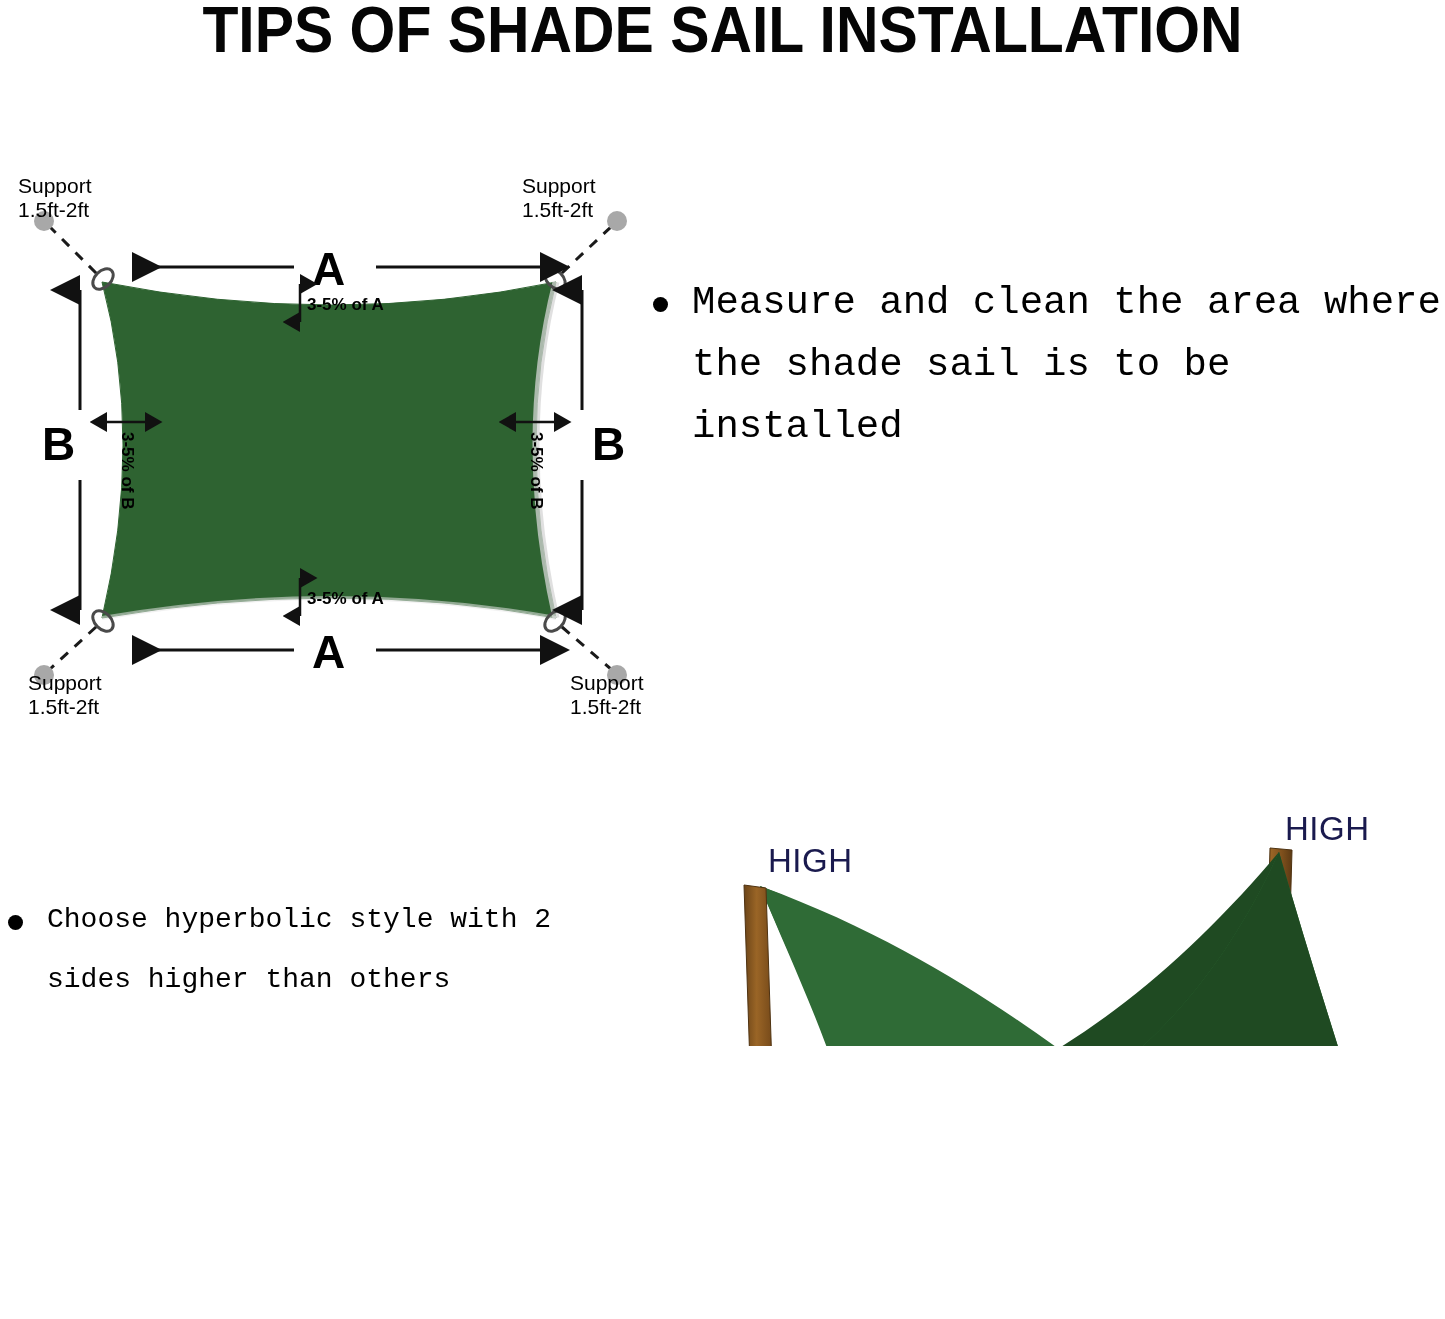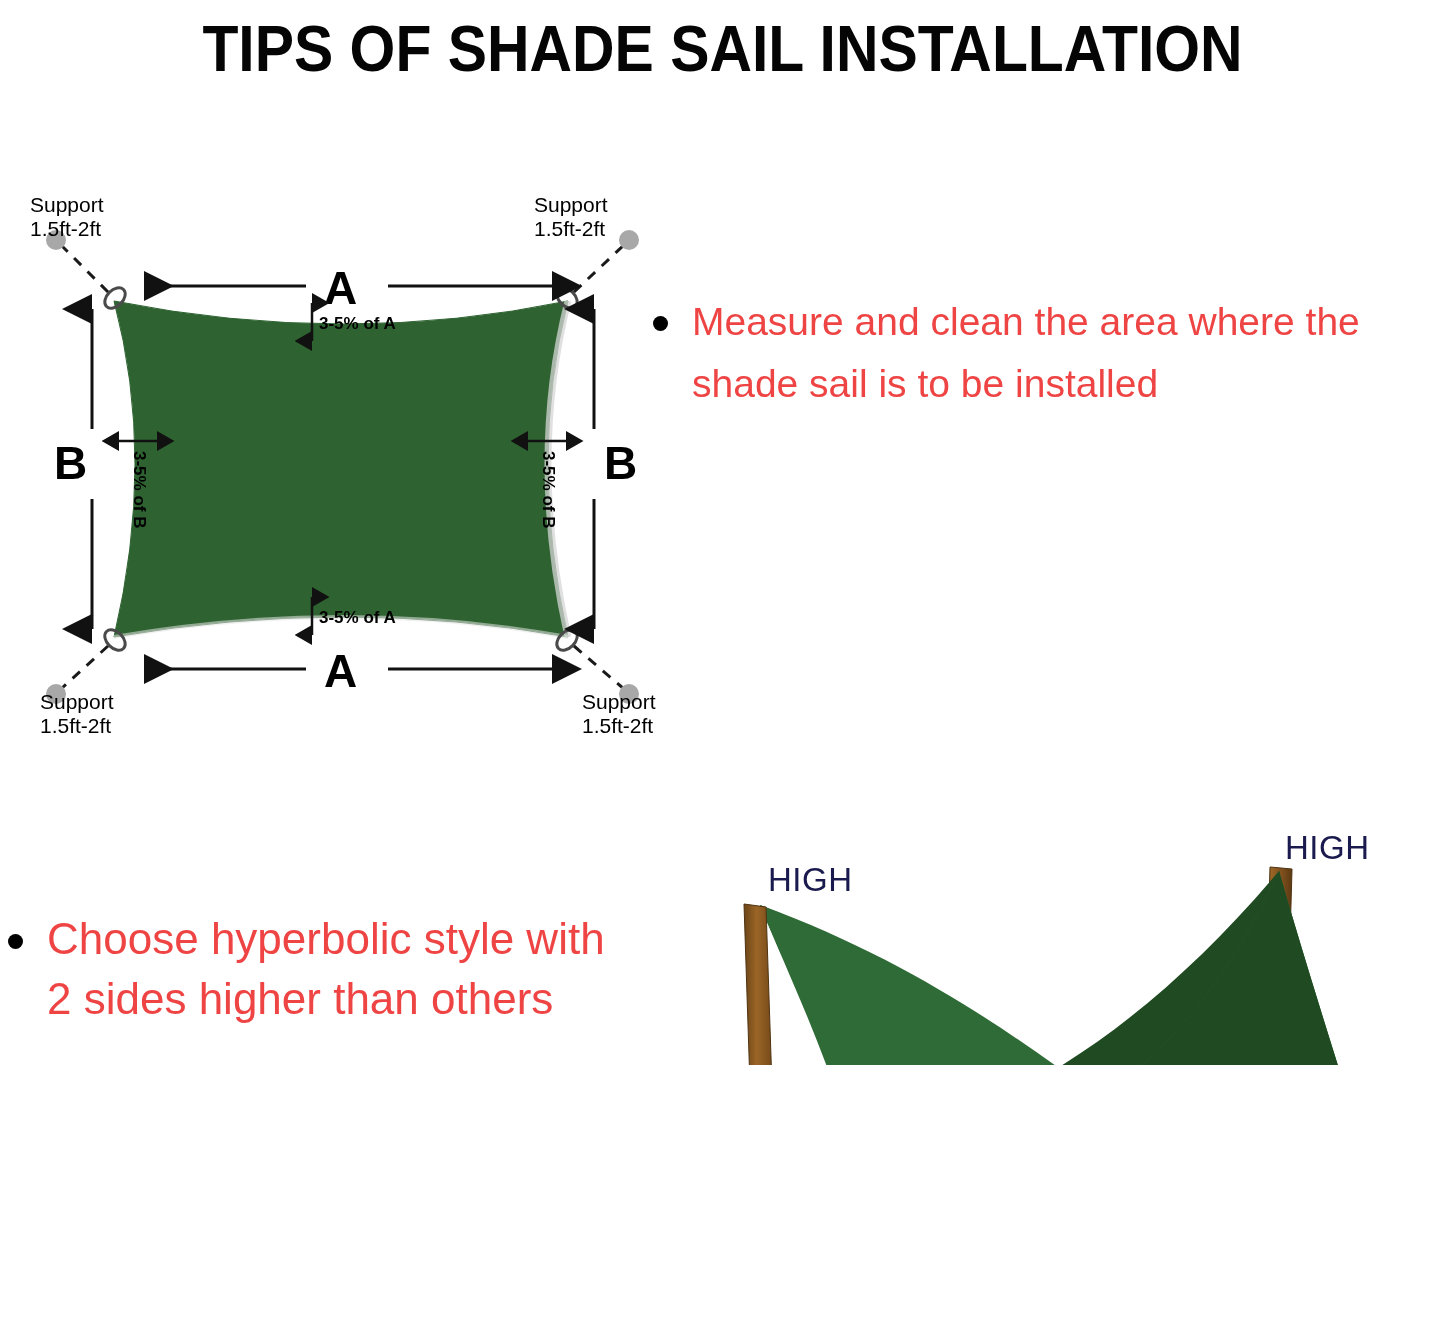--- a/index.html
+++ b/index.html
@@ -11,21 +11,20 @@
   body {
     font-family: "Liberation Sans", "DejaVu Sans", sans-serif;
     color: #000000;
   }
   #page {
     position: relative;
     width: 1445px;
     height: 1046px;
     background: #ffffff;
     overflow: hidden;
-    margin-top: 19px;
   }
 
   
   #title {
     position: absolute;
     left: 0;
     top: -8px;
     width: 1445px;
     text-align: center;
     font-family: "Liberation Sans Narrow", "Liberation Sans", "DejaVu Sans", sans-serif;
@@ -35,21 +34,21 @@
     line-height: 76px;
     transform: scaleX(0.92);
     transform-origin: center top;
     white-space: nowrap;
     color: #050505;
   }
 
   
   #rect-diagram {
     position: absolute;
-    left: 16px;
+    left: 4px;
     top: 160px;
     width: 660px;
     height: 570px;
   }
   #rect-diagram svg { display: block; }
 
   .dimlabel-big {
     font-family: "Liberation Sans", "DejaVu Sans", sans-serif;
     font-weight: bold;
     font-size: 46px;
@@ -74,22 +73,22 @@
     list-style: none;
     margin: 0;
     padding: 0;
   }
   .bullets li {
     position: relative;
     margin: 0 0 6px 0;
     padding-left: 47px;
     font-size: 39px;
     line-height: 62px;
-    color: #ef4444;
-    font-family: Liberation Sans, sans-serif;
+    color: #000000;
+    font-family: Liberation Mono, monospace;
   }
   .bullets li .dot {
     position: absolute;
     left: 8px;
     top: 25px;
     width: 15px;
     height: 15px;
     border-radius: 50%;
     background: #000;
   }
@@ -98,21 +97,21 @@
     left: 645px;
     top: 272px;
     width: 800px;
   }
   #bullets-bottom {
     left: 0px;
     top: 890px;
     width: 620px;
   }
   #bullets-bottom li {
-    font-size: 44px;
+    font-size: 28px;
     line-height: 60px;
   }
 
   
   #hyper-diagram {
     position: absolute;
     left: 672px;
     top: 780px;
     width: 805px;
     height: 539px;

